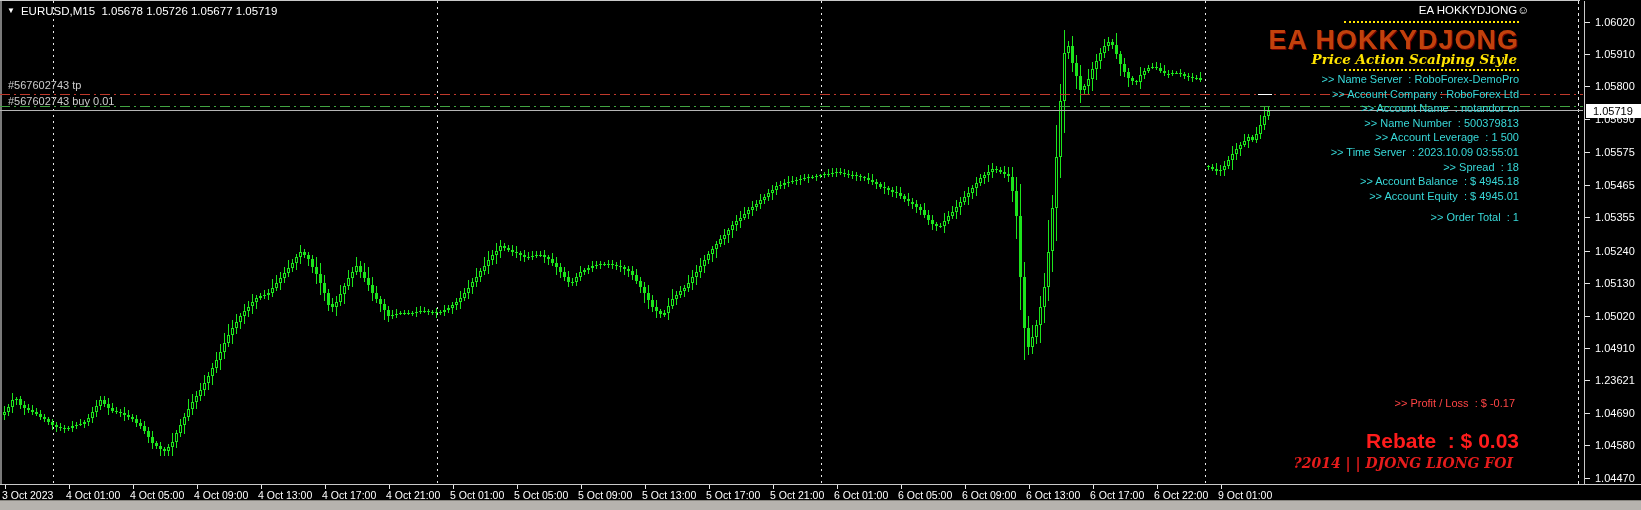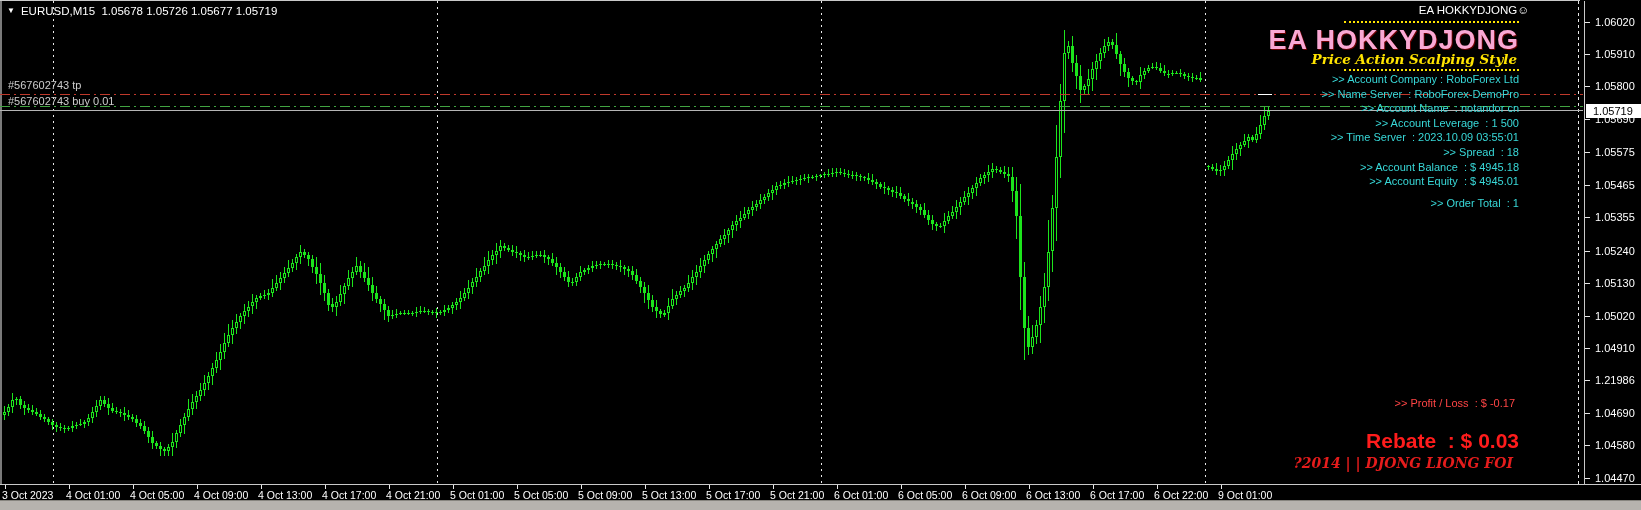--- a/index.html
+++ b/index.html
@@ -10,21 +10,21 @@
   .overlay{position:absolute;z-index:3;white-space:pre;}
   #symbol-bar{left:7px;top:4px;color:#fff;font-size:11.5px;}
   #symbol-bar .tri{font-size:8px;vertical-align:2px;margin-right:6px;color:#fff;}
   .olabel{left:8px;color:#cdcdcd;font-size:11px;}
   #tp-label{top:78px;}
   #buy-label{top:94px;}
   #ea-panel{position:absolute;right:61px;top:0;width:520px;z-index:3;text-align:right;}
   .ea-header{position:absolute;right:-10px;top:3px;color:#fff;font-size:11.5px;white-space:pre;width:520px;}
   .dot-sep{position:absolute;right:0;width:175px;border-bottom:2px dotted #ffe400;}
   #dot1{top:20px;} #dot2{top:68px;}
-  .ea-title{position:absolute;right:0;top:24px;width:520px;color:#f9a8d4;font-size:27px;font-weight:bold;
+  .ea-title{position:absolute;right:0;top:24px;width:520px;color:#c2410c;font-size:27px;font-weight:bold;
     letter-spacing:1px;text-shadow:1px 1px 0 #6b0000;}
   .ea-subtitle{position:absolute;right:2px;top:50px;width:520px;color:#ffe400;font-size:13.5px;font-weight:bold;
     font-style:italic;font-family:"DejaVu Serif",serif;}
   #info-lines{position:absolute;right:0;top:71px;width:520px;}
   .ea-line{color:#38d8d8;font-size:11px;line-height:14.6px;white-space:pre;}
   .ea-line.last{margin-top:7px;}
   .ea-loss{position:absolute;right:4px;top:396px;width:520px;color:#ff4545;font-size:11px;white-space:pre;}
   .ea-rebate{position:absolute;right:0;top:428px;width:520px;color:#ff1c1c;font-size:21px;font-weight:bold;white-space:pre;}
   .ea-credit{position:absolute;right:6px;top:454px;width:520px;color:#e51c1c;font-size:14px;font-weight:bold;
     font-style:italic;font-family:"DejaVu Serif",serif;white-space:pre;}
@@ -696,23 +696,24 @@
   <div class="overlay olabel" id="tp-label">#567602743 tp</div>
   <div class="overlay olabel" id="buy-label">#567602743 buy 0.01</div>
 
   <div id="ea-panel">
     <div class="ea-header">EA HOKKYDJONG☺</div>
     <div class="dot-sep" id="dot1"></div>
     <div class="ea-title">EA HOKKYDJONG</div>
     <div class="ea-subtitle">Price Action Scalping Style</div>
     <div class="dot-sep" id="dot2"></div>
     <div id="info-lines">
+        <div class="ea-line">&gt;&gt; Name Server  : RoboForex-DemoPro</div>
         <div class="ea-line">&gt;&gt; Account Company : RoboForex Ltd</div>
-        <div class="ea-line">&gt;&gt; Name Server  : RoboForex-DemoPro</div>
         <div class="ea-line">&gt;&gt; Account Name  : notandor cn</div>
+        <div class="ea-line">&gt;&gt; Name Number  : 500379813</div>
         <div class="ea-line">&gt;&gt; Account Leverage  : 1 500</div>
         <div class="ea-line">&gt;&gt; Time Server  : 2023.10.09 03:55:01</div>
         <div class="ea-line">&gt;&gt; Spread  : 18</div>
         <div class="ea-line">&gt;&gt; Account Balance  : $ 4945.18</div>
         <div class="ea-line">&gt;&gt; Account Equity  : $ 4945.01</div>
         <div class="ea-line last">&gt;&gt; Order Total  : 1</div>
       </div>
     <div class="ea-loss">&gt;&gt; Profit / Loss  : $ -0.17</div>
     <div class="ea-rebate">Rebate  : $ 0.03</div>
     <div class="ea-credit">?2014 | | DJONG LIONG FOI</div>
@@ -736,21 +737,21 @@
       <div class="p-label" style="top: 210.139px;">1.05355</div>
       <div class="p-tick" style="top: 249.971px;"></div>
       <div class="p-label" style="top: 243.971px;">1.05240</div>
       <div class="p-tick" style="top: 282.332px;"></div>
       <div class="p-label" style="top: 276.332px;">1.05130</div>
       <div class="p-tick" style="top: 314.694px;"></div>
       <div class="p-label" style="top: 308.694px;">1.05020</div>
       <div class="p-tick" style="top: 347.055px;"></div>
       <div class="p-label" style="top: 341.055px;">1.04910</div>
       <div class="p-tick" style="top: 379.416px;"></div>
-      <div class="p-label" style="top: 373.416px;">1.21986</div>
+      <div class="p-label" style="top: 373.416px;">1.23621</div>
       <div class="p-tick" style="top: 411.777px;"></div>
       <div class="p-label" style="top: 405.777px;">1.04690</div>
       <div class="p-tick" style="top: 444.139px;"></div>
       <div class="p-label" style="top: 438.139px;">1.04580</div>
       <div class="p-tick" style="top: 476.5px;"></div>
       <div class="p-label" style="top: 470.5px;">1.04470</div>
     </div>
 
   <div id="time-axis">
       <div class="t-tick" style="left: 5px;"></div>

